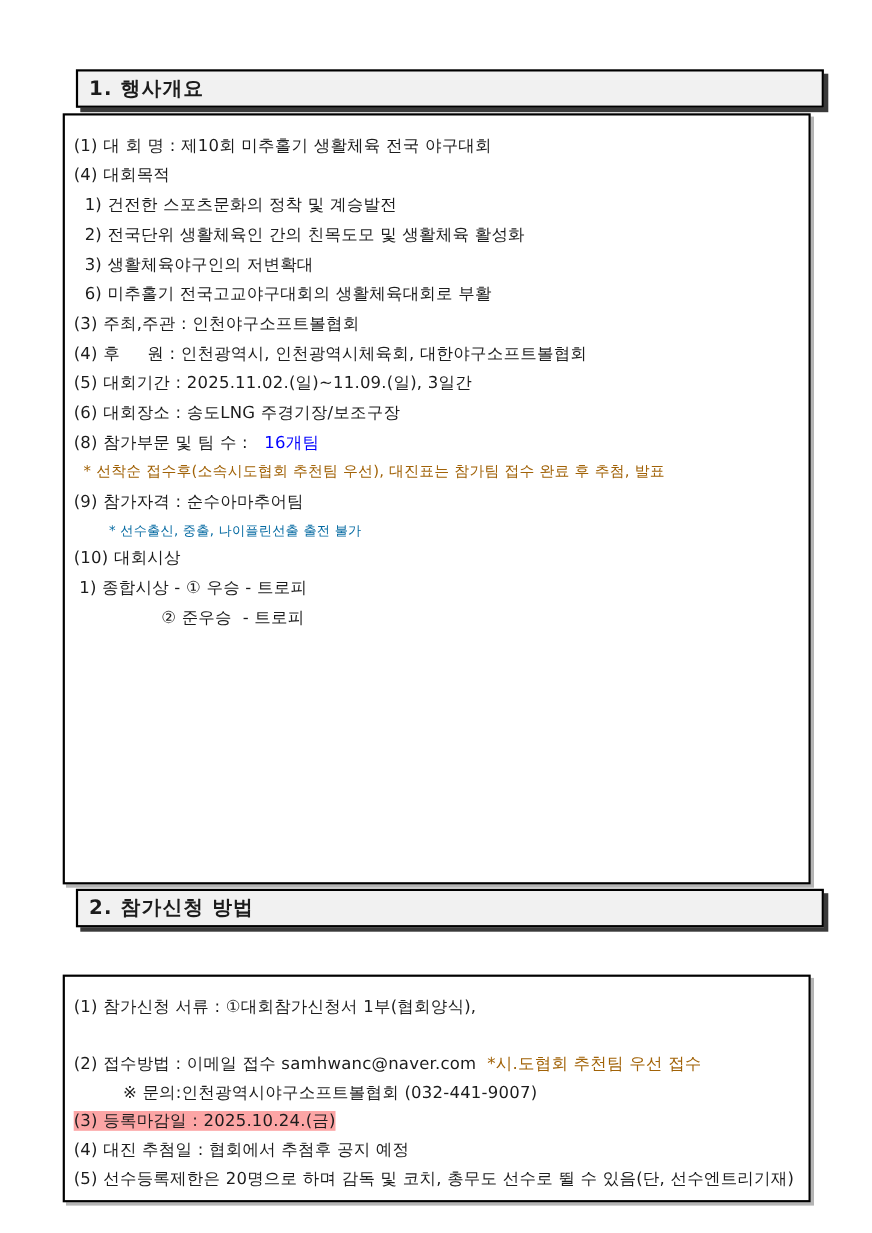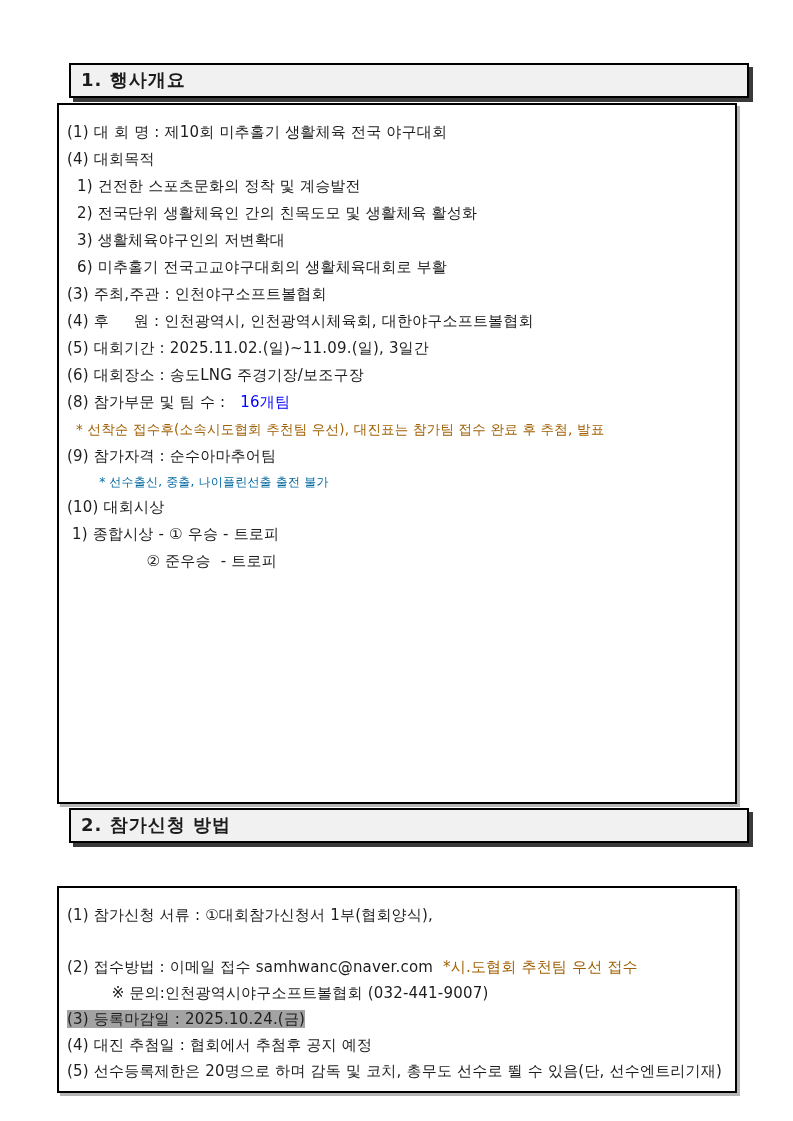--- a/index.html
+++ b/index.html
@@ -49,21 +49,21 @@
   .line {
     font-size: 15px;
     line-height: 27px;
     white-space: pre-wrap;
     letter-spacing: 0.2px;
   }
   #body-2 .line { line-height: 26px; }
 
   .red  { color: #a16207; }
   .blue { color: #0000ff; margin-top: 24px; }
-  .hl   { background: #a3a3a3; }
+  .hl   { background: #fca5a5; }
   .sub  { font-size: 13.5px; }
   .tiny { font-size: 12px; color: #0369a1; line-height: 24px; }
 </style>
 </head>
 <body>
 
 <div class="page">
 
   <div class="section-header" id="header-1">
     <div class="section-title">1. 행사개요</div>

